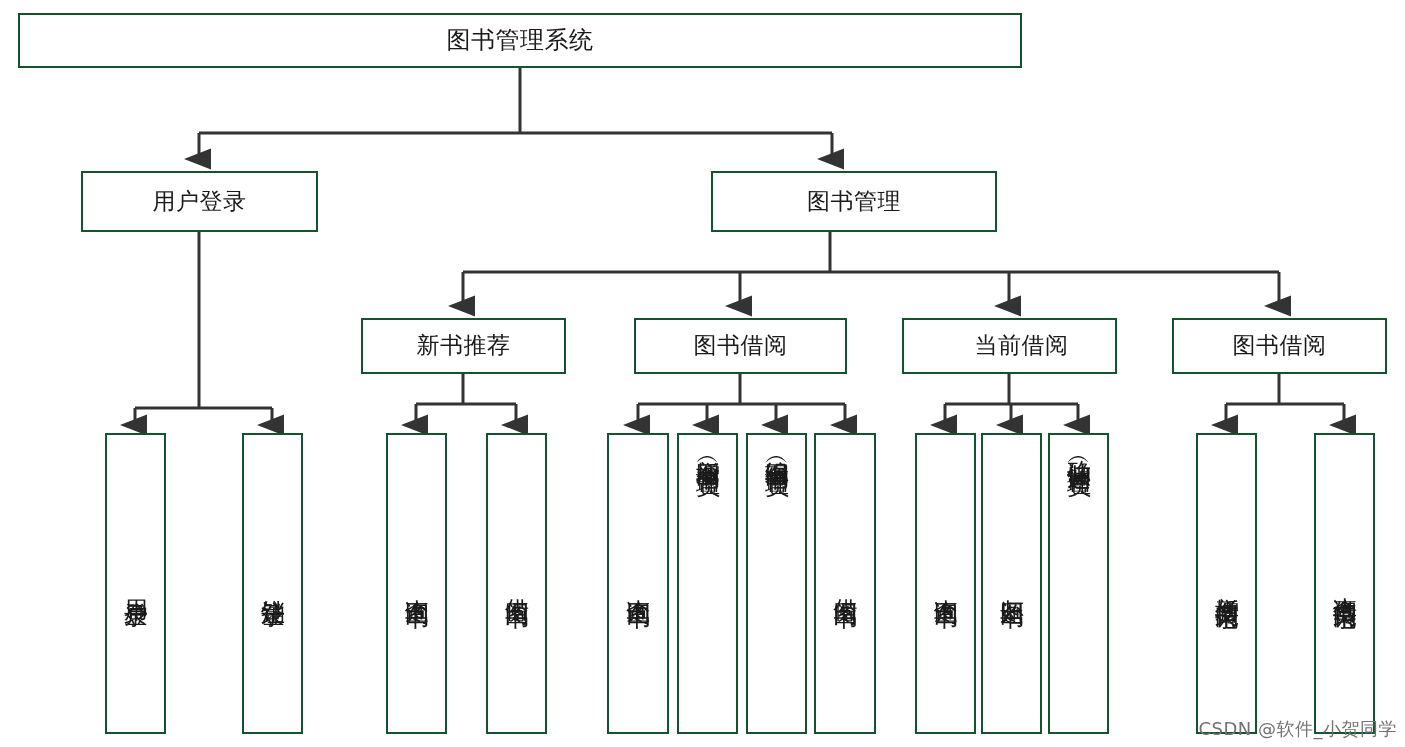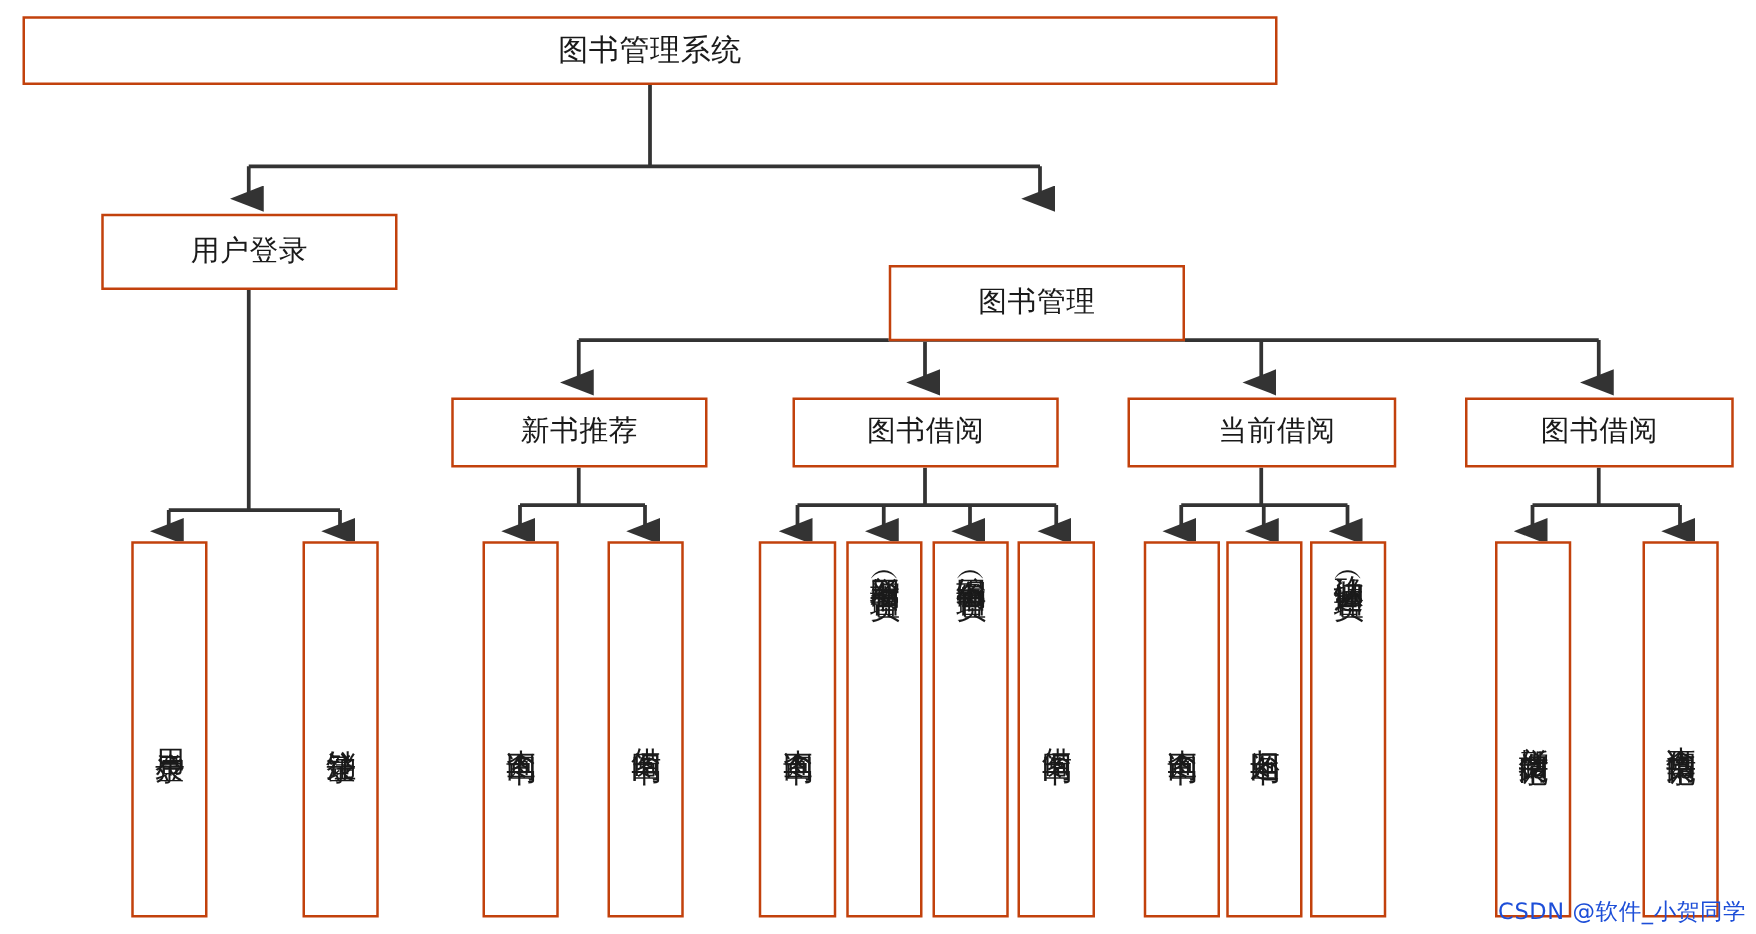--- a/index.html
+++ b/index.html
@@ -23,21 +23,21 @@
     left: 0;
     top: 0;
     width: 1405px;
     height: 747px;
     pointer-events: none;
   }
   .node {
     position: absolute;
     box-sizing: border-box;
     background: #ffffff;
-    border: 2px solid #c2410c;
+    border: 2px solid #14532d;
     display: flex;
     align-items: center;
     justify-content: center;
     z-index: 2;
   }
   .node-label {
     color: #1a1a1a;
     text-align: center;
     line-height: 1.18;
     letter-spacing: 0.5px;
@@ -64,21 +64,21 @@
   }
   .node.vertical.centered {
     align-items: center;
     padding-top: 0;
   }
   #watermark {
     position: absolute;
     right: 8px;
     bottom: 6px;
     font-size: 18px;
-    color: #1d4ed8;
+    color: #737373;
     letter-spacing: 0.5px;
     z-index: 5;
     white-space: nowrap;
   }
 </style>
 </head>
 <body>
 
 <div id="diagram-root">
 
@@ -132,21 +132,21 @@
     </g>
   </svg>
 
   <div class="node root horizontal" style="left:18px; top:13px; width:1004px; height:55px;">
     <span class="node-label">图书管理系统</span>
   </div>
 
   <div class="node horizontal" style="left:81px; top:171px; width:237px; height:61px;">
     <span class="node-label">用户登录</span>
   </div>
-  <div class="node horizontal" style="left:711px; top:171px; width:237px; height:61px;margin-top:41px;">
+  <div class="node horizontal" style="left:711px; top:171px; width:286px; height:61px;">
     <span class="node-label">图书管理</span>
   </div>
 
   <div class="node horizontal" style="left:361px; top:318px; width:205px; height:56px;">
     <span class="node-label">新书推荐</span>
   </div>
   <div class="node horizontal" style="left:634px; top:318px; width:213px; height:56px;">
     <span class="node-label">图书借阅</span>
   </div>
   <div class="node horizontal" style="left:902px; top:318px; width:215px; height:56px;padding-left:24px;">

